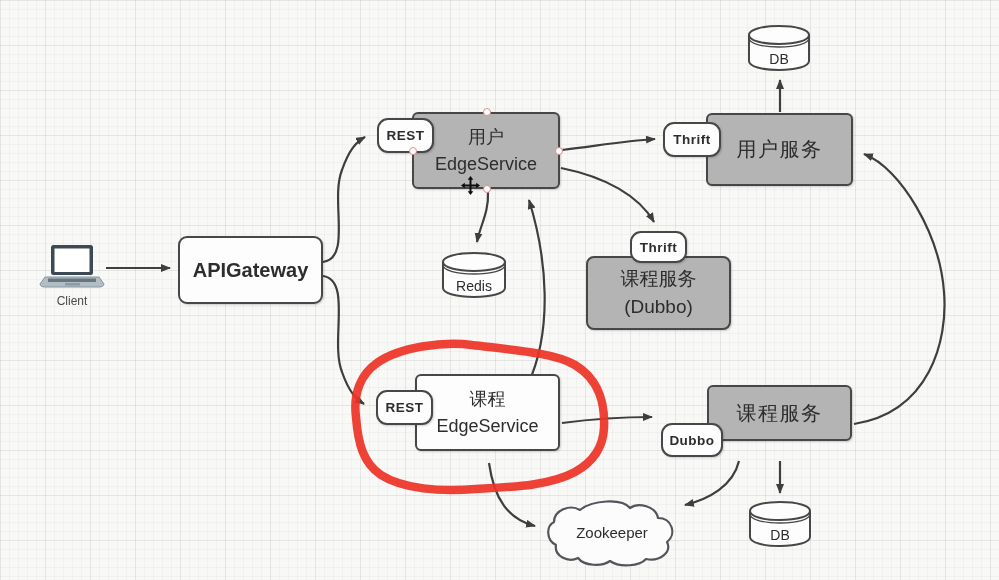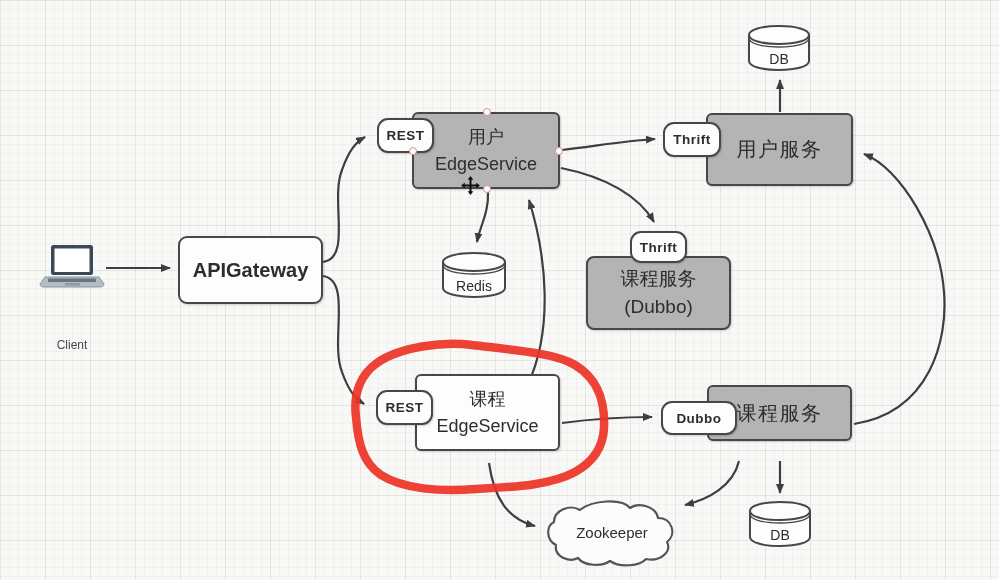--- a/index.html
+++ b/index.html
@@ -21,21 +21,21 @@
     box-shadow:1px 1px 2px rgba(0,0,0,0.18);
   }
   .gray{background:#b4b4b4;border:2.5px solid #474747;border-radius:6px;}
   .white{background:#fdfdfd;border:2.5px solid #474747;border-radius:6px;}
   .proto{
     background:#fdfdfd;border:2px solid #474747;border-radius:11px;
     font-size:13.5px;font-weight:600;letter-spacing:.5px;z-index:3;
   }
   .two-line{font-size:18px;font-weight:400;line-height:1.45;}
   .big-label{font-size:20px;font-weight:normal;letter-spacing:1.5px;}
-  .caption{position:absolute;font-size:12px;color:#4a4a4a;text-align:center;margin-top:44px;}
+  .caption{position:absolute;font-size:12px;color:#4a4a4a;text-align:center;}
   .handle{
     position:absolute;width:8px;height:8px;border-radius:50%;
     background:#fff;border:1.5px solid #e08f8f;box-sizing:border-box;z-index:6;
   }
   svg text{font-family:"Liberation Sans","DejaVu Sans",sans-serif;}
   .edge-layer{z-index:1;}
   .node-layer-item{z-index:2;}
   .red-layer{z-index:5;pointer-events:none;}
   .cursor-layer{z-index:7;}
 </style>
@@ -114,21 +114,21 @@
     <span>REST</span>
   </div>
 
   <div class="node white two-line node-layer-item" style="left:415px;top:374px;width:145px;height:77px;">
     <div>
       <div>课程</div>
       <div>EdgeService</div>
     </div>
   </div>
 
-  <div class="node proto" style="left:661px;top:401px;width:76px;height:34px;">
+  <div class="node proto" style="left:661px;top:423px;width:62px;height:34px;">
     <span>Dubbo</span>
   </div>
 
   <div class="node gray node-layer-item" style="left:707px;top:385px;width:145px;height:56px;">
     <span class="big-label">课程服务</span>
   </div>
 
   <svg class="node-layer-item" style="position:absolute;left:440px;top:251px;" width="68" height="48" viewBox="0 0 68 48">
     <path d="M3,11 C3,5.5 17,2 34,2 C51,2 65,5.5 65,11 L65,37 C65,42.5 51,46 34,46 C17,46 3,42.5 3,37 Z" fill="#fdfdfd" stroke="#474747" stroke-width="2"></path>
     <path d="M3,11 C3,16.5 17,20 34,20 C51,20 65,16.5 65,11" fill="none" stroke="#474747" stroke-width="2"></path>

